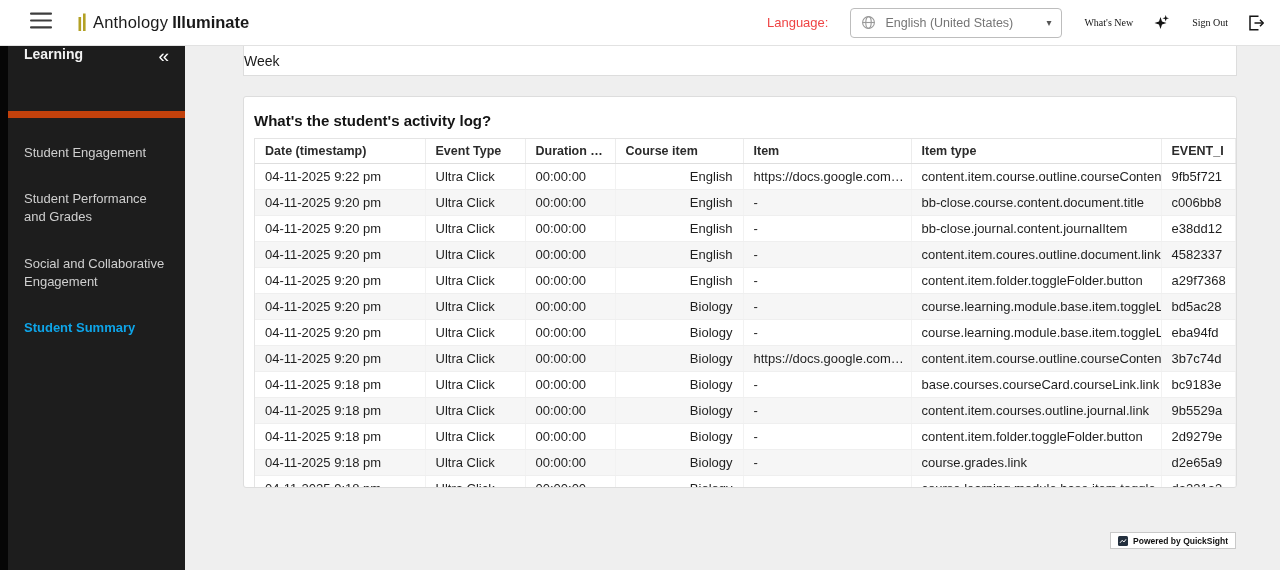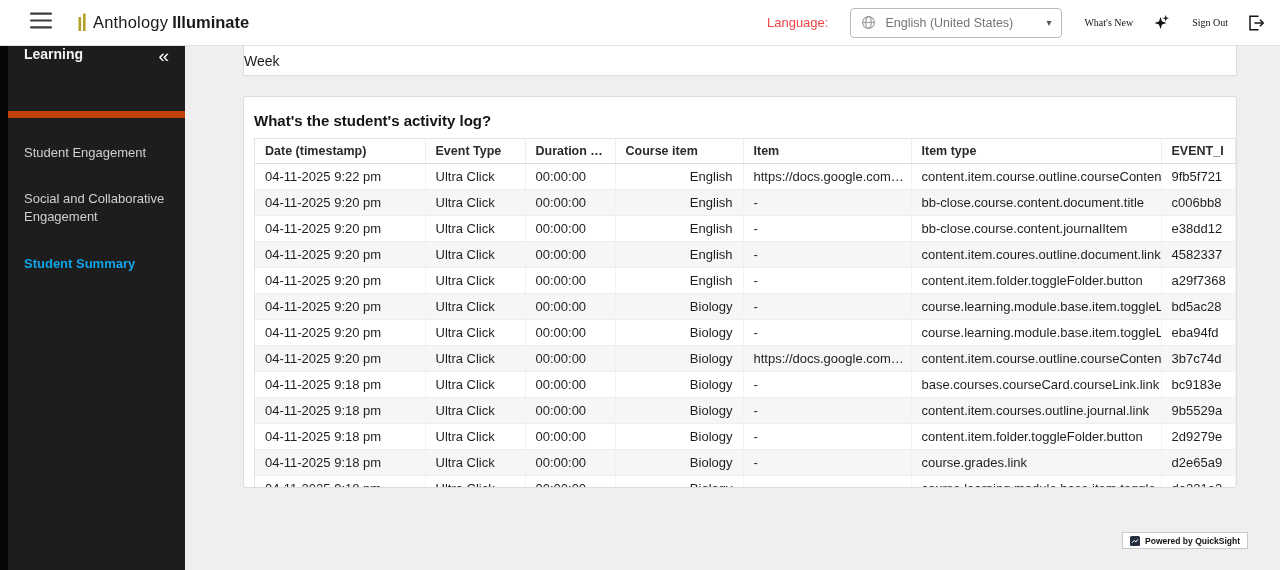--- a/index.html
+++ b/index.html
@@ -68,21 +68,21 @@
     white-space:nowrap;overflow:hidden;cursor:pointer;
   }
   td{
     font-size:13px;color:#1f1f1f;padding:4.5px 10px;line-height:16px;
     border-bottom:1px solid #efefef;border-right:1px solid #f2f2f2;
     white-space:nowrap;overflow:hidden;background:transparent;
   }
   tr.alt td{background:#f6f6f6;}
   td.course-cell{padding-left:22px;text-align:right;}
   .qs-badge{
-    position:absolute;right:32px;bottom:21px;background:#fff;border:1px solid #c9c9c9;
+    position:absolute;right:44px;bottom:21px;background:#fff;border:1px solid #c9c9c9;
     display:flex;align-items:center;gap:5px;padding:2.5px 7px;font-size:8.5px;font-weight:700;color:#111;
   }
 </style>
 </head>
 <body>
 
 <div class="page">
 
   <header class="topbar">
     <div class="hamburger">
@@ -142,20 +142,21 @@
 
   <div class="body-row">
 
     <aside class="sidebar">
       <div class="sb-header">
         <span class="sb-title">Learning</span>
         <span class="sb-collapse">«</span>
       </div>
       <nav class="sb-nav">
         <div class="sb-item">Student Engagement</div>
+        <div class="sb-item">Student Performance and Grades</div>
         <div class="sb-item">Social and Collaborative Engagement</div>
         <div class="sb-item active">Student Summary</div>
       </nav>
     </aside>
 
     <main class="content">
 
       <div class="week-card">
         <span>Week</span>
       </div>
@@ -203,21 +204,21 @@
                   <td>-</td>
                   <td>bb-close.course.content.document.title</td>
                   <td>c006bb8</td>
                 </tr>
                 <tr>
                   <td>04-11-2025 9:20 pm</td>
                   <td>Ultra Click</td>
                   <td>00:00:00</td>
                   <td class="course-cell">English</td>
                   <td>-</td>
-                  <td>bb-close.course.content.journalItem</td>
+                  <td>bb-close.journal.content.journalItem</td>
                   <td>e38dd12</td>
                 </tr>
                 <tr class="alt">
                   <td>04-11-2025 9:20 pm</td>
                   <td>Ultra Click</td>
                   <td>00:00:00</td>
                   <td class="course-cell">English</td>
                   <td>-</td>
                   <td>content.item.coures.outline.document.link</td>
                   <td>4582337</td>

